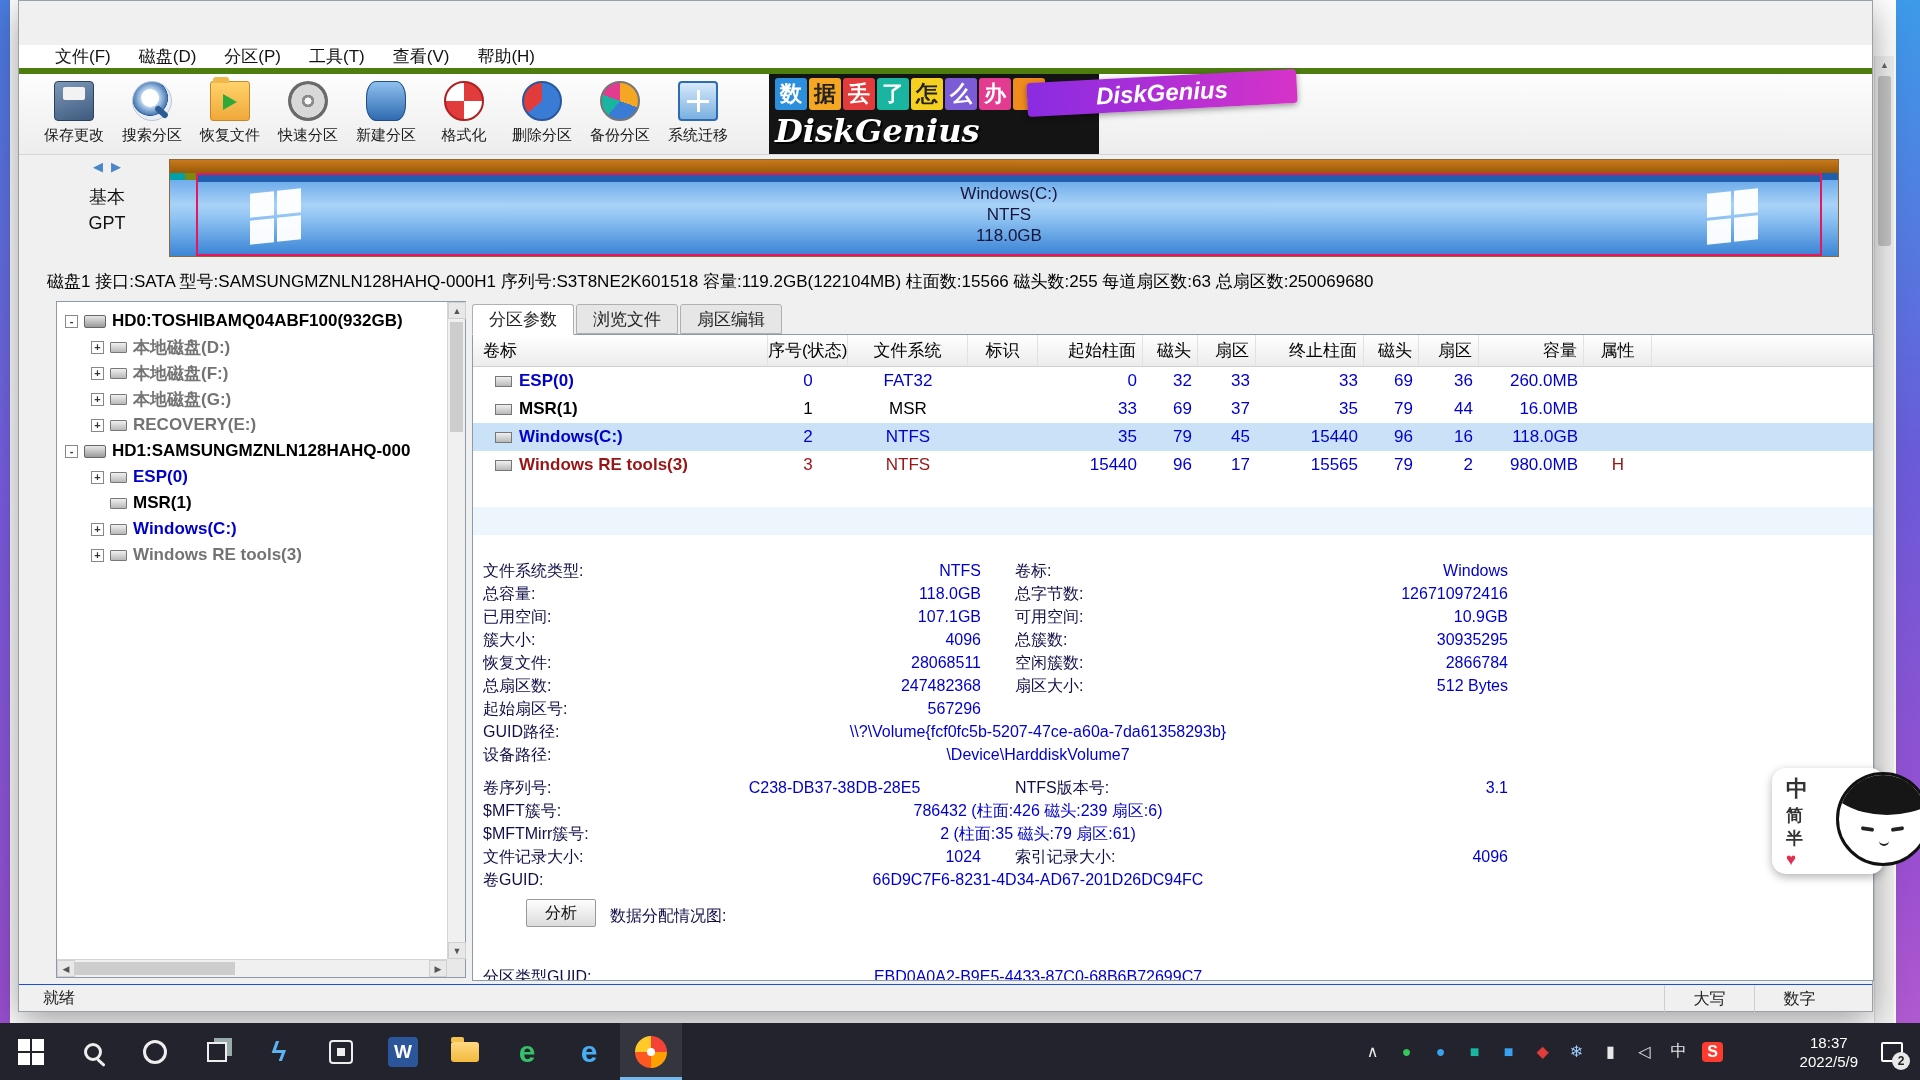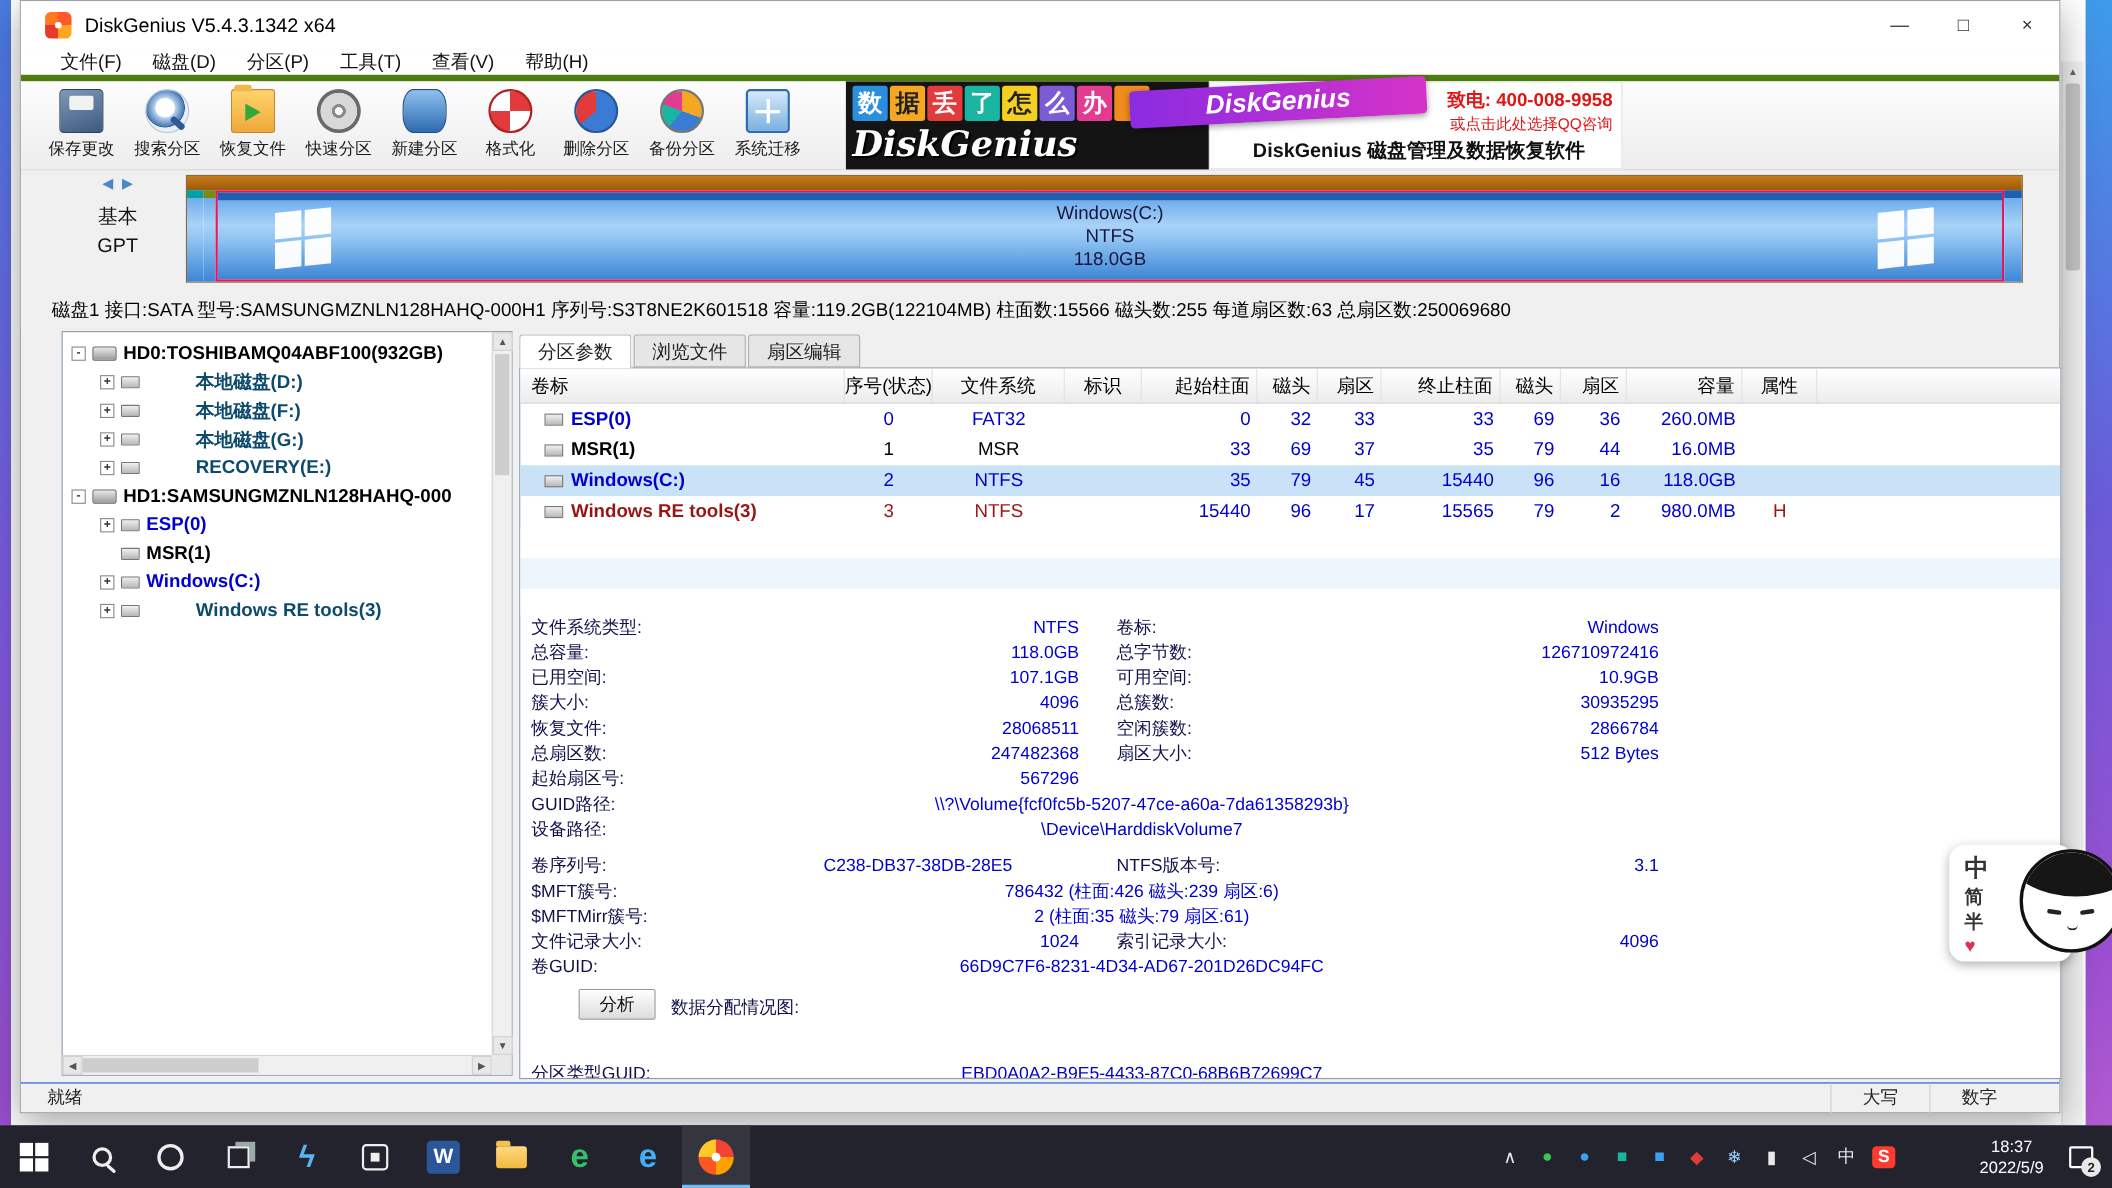--- a/index.html
+++ b/index.html
@@ -97,21 +97,21 @@
   
   .tree { position:absolute; left:37px; top:300px; width:410px; height:677px; background:#fff; border:1px solid #8c9bab; }
   .tree-items { position:absolute; left:4px; top:6px; right:20px; bottom:20px; overflow:hidden; }
   .tree-item { display:flex; align-items:center; height:26px; font-size:17px; font-weight:bold; white-space:nowrap; }
   .lvl0 { padding-left:4px; } .lvl1 { padding-left:30px; }
   .exp { width:13px; height:13px; border:1px solid #888; background:#fff; font-size:11px; line-height:11px; text-align:center; color:#333; margin-right:6px; flex:none; }
   .exp:empty { visibility:hidden; }
   .tico { margin-right:6px; flex:none; }
   .tico.disk { width:22px; height:13px; background:linear-gradient(#e8e8e8,#9a9a9a); border:1px solid #666; border-radius:2px; }
   .tico.part { width:17px; height:11px; background:linear-gradient(#f0f0f0,#b8b8b8); border:1px solid #777; border-radius:1px; }
-  .c-maroon .lbl { color:#0c4a6e;margin-left:45px; } .c-blue .lbl { color:#0000cc; }
+  .c-maroon .lbl { color:#737373; } .c-blue .lbl { color:#0000cc; }
   .c-black .lbl, .c-black2 .lbl { color:#000; }
   .vsb { position:absolute; top:0; right:0; width:18px; bottom:18px; background:#f0f0f0; border-left:1px solid #d5d5d5; }
   .hsb { position:absolute; left:0; right:18px; bottom:0; height:18px; background:#f0f0f0; border-top:1px solid #d5d5d5; display:flex; }
   .sa { width:18px; height:17px; text-align:center; font-size:9px; line-height:17px; color:#555; background:#e8e8e8; border:1px solid #d0d0d0; flex:none; }
   .vthumb { position:absolute; top:20px; left:2px; right:2px; height:110px; background:#cdcdcd; }
   .hthumb { margin:2px 0; width:160px; background:#cdcdcd; }
   .hsb .spacer { flex:1; }
   .sbc { position:absolute; right:0; bottom:0; width:18px; height:18px; background:#e8e8e8; }
 
   
@@ -210,29 +210,20 @@
   <div class="bg-back">←</div>
   <div class="bg-dots">⋯</div>
   <div class="bg-scrollbar">
     <div class="bg-scroll-up">▲</div>
     <div class="bg-scroll-thumb"></div>
   </div>
   <div class="bg-right-bar"></div>
 
   <div class="dg-window">
 
-    <div class="titlebar">
-      <div class="app-ico"></div>
-      <div class="title-text">DiskGenius V5.4.3.1342 x64</div>
-      <div class="win-controls">
-        <div class="wc">—</div>
-        <div class="wc">□</div>
-        <div class="wc">×</div>
-      </div>
-    </div>
 
     <div class="menubar">
         <span class="mi">文件(F)</span>
         <span class="mi">磁盘(D)</span>
         <span class="mi">分区(P)</span>
         <span class="mi">工具(T)</span>
         <span class="mi">查看(V)</span>
         <span class="mi">帮助(H)</span>
       </div>
 
@@ -289,25 +280,20 @@
               <span class="tile t1">数</span>
               <span class="tile t2">据</span>
               <span class="tile t3">丢</span>
               <span class="tile t4">了</span>
               <span class="tile t5">怎</span>
               <span class="tile t6">么</span>
               <span class="tile t7">办</span>
               <span class="tile t8">！</span>
             </div>
           <div class="ad-logo">DiskGenius</div>
-        </div>
-        <div class="ad-right">
-          <div class="ad-phone">致电: 400-008-9958</div>
-          <div class="ad-qq">或点击此处选择QQ咨询</div>
-          <div class="ad-tag">DiskGenius 磁盘管理及数据恢复软件</div>
         </div>
         <div class="ad-ribbon">DiskGenius</div>
       </div>
     </div>
 
     <div class="diskview">
       <div class="dv-nav"><span>◀</span><span>▶</span></div>
       <div class="dv-bus">基本</div>
       <div class="dv-scheme">GPT</div>
       <div class="diskbar">

